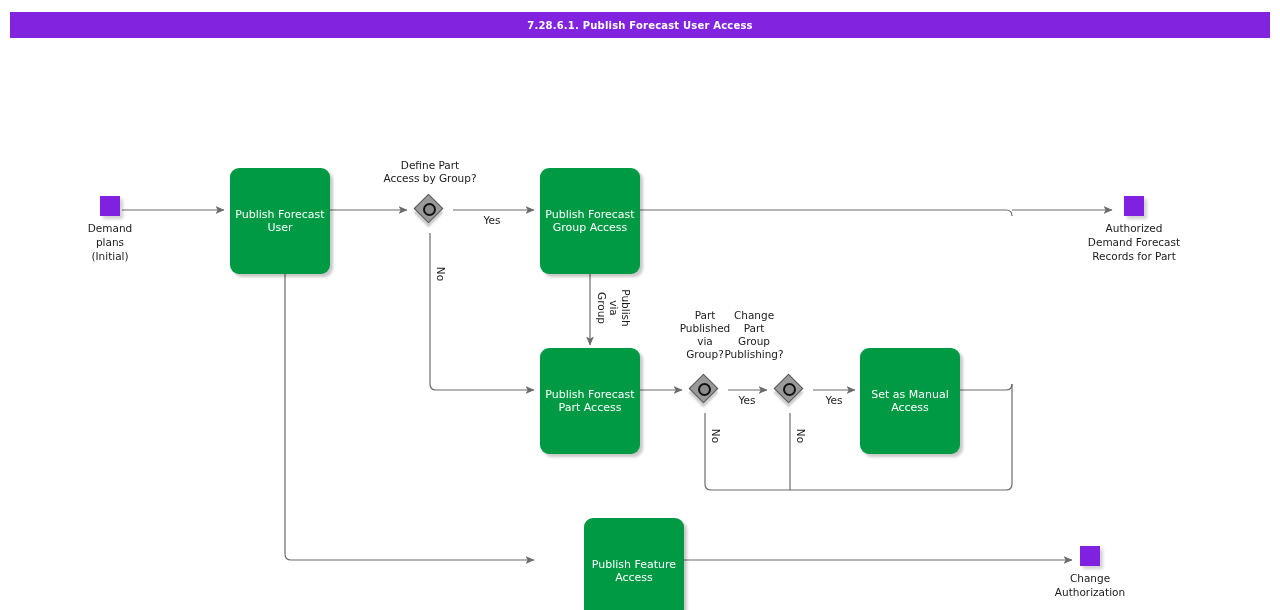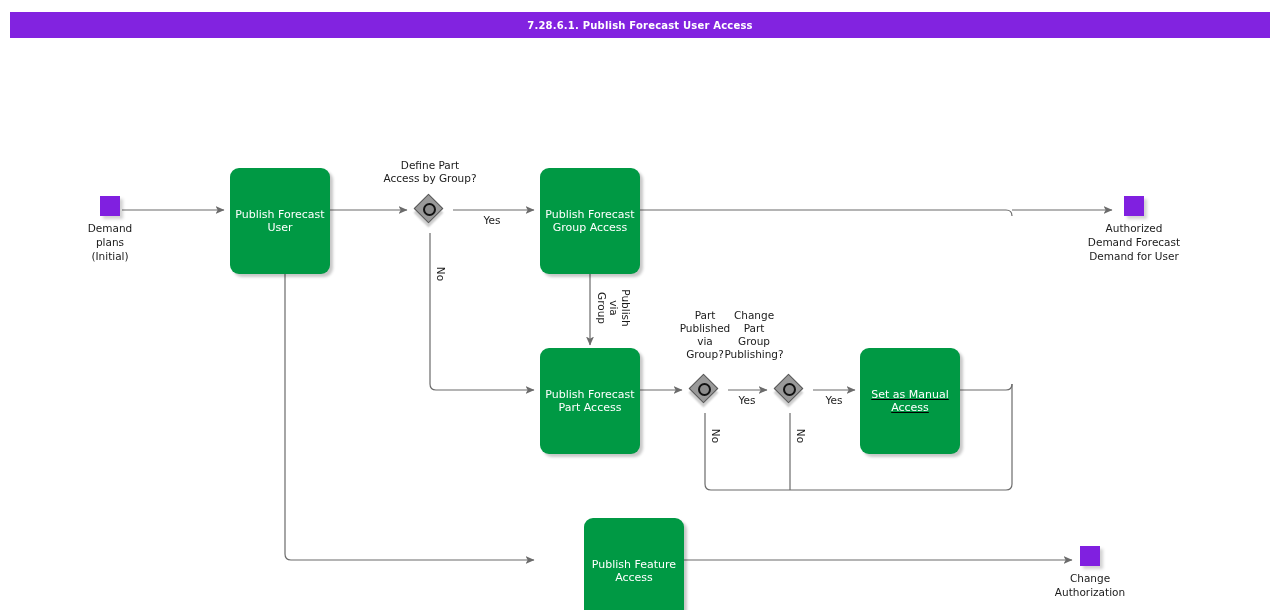--- a/index.html
+++ b/index.html
@@ -225,21 +225,21 @@
     <div class="event-square"></div>
     <div class="event-label">Demand
 plans
 (Initial)</div>
   </div>
 
   <div class="event-wrap" style="left:1074px; top:196px;">
     <div class="event-square"></div>
     <div class="event-label">Authorized
 Demand Forecast
-Demand for User</div>
+Records for Part</div>
   </div>
 
   <div class="event-wrap" style="left:1030px; top:546px;">
     <div class="event-square"></div>
     <div class="event-label">Change
 Authorization</div>
   </div>
 
   <div class="node task" style="left:230px; top:168px;">
     <span class="task-label">Publish Forecast
@@ -249,21 +249,21 @@
   <div class="node task" style="left:540px; top:168px;">
     <span class="task-label">Publish Forecast
 Group Access</span>
   </div>
 
   <div class="node task" style="left:540px; top:348px;">
     <span class="task-label">Publish Forecast
 Part Access</span>
   </div>
 
-  <div class="node task" style="left:860px; top:348px;text-decoration:underline;">
+  <div class="node task" style="left:860px; top:348px;">
     <span class="task-label">Set as Manual
 Access</span>
   </div>
 
   <div class="node task" style="left:540px; top:518px;margin-left:44px;">
     <span class="task-label">Publish Feature
 Access</span>
   </div>
 
   <div class="gateway" style="left:415px; top:195px;">

